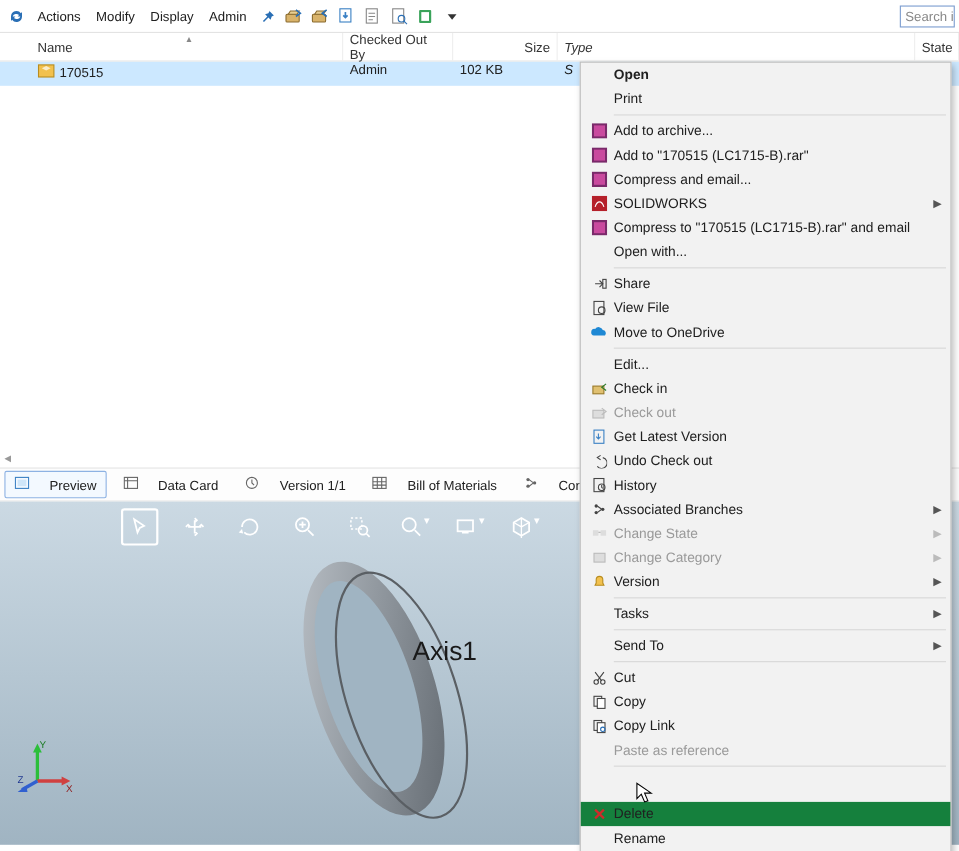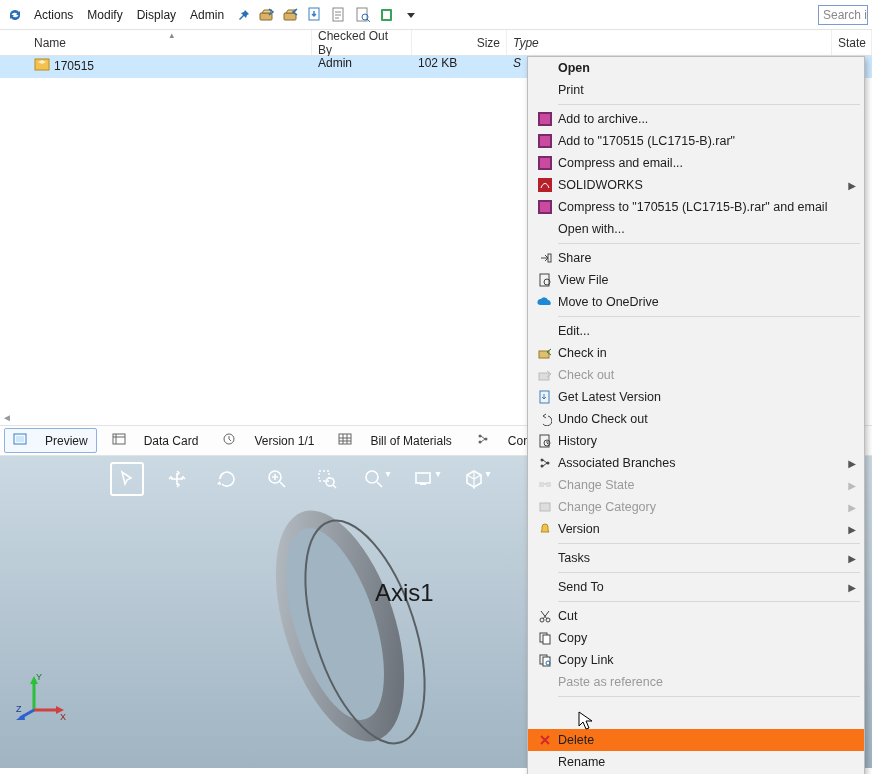--- a/index.html
+++ b/index.html
@@ -170,21 +170,21 @@
     }
     .ctx-item {
       display: flex;
       align-items: center;
       height: 22px;
       padding: 0 8px 0 4px;
       cursor: pointer;
       position: relative;
     }
     .ctx-item.disabled { color: #9a9a9a; }
-    .ctx-item.highlight { background: #f97316; margin-top: 32px; }
+    .ctx-item.highlight { background: #15803d; margin-top: 32px; }
     .ctx-item .ci-icon {
       width: 26px;
       display: flex;
       justify-content: center;
       align-items: center;
     }
     .ctx-item .ci-label {
       flex: 1;
       white-space: nowrap;
     }

